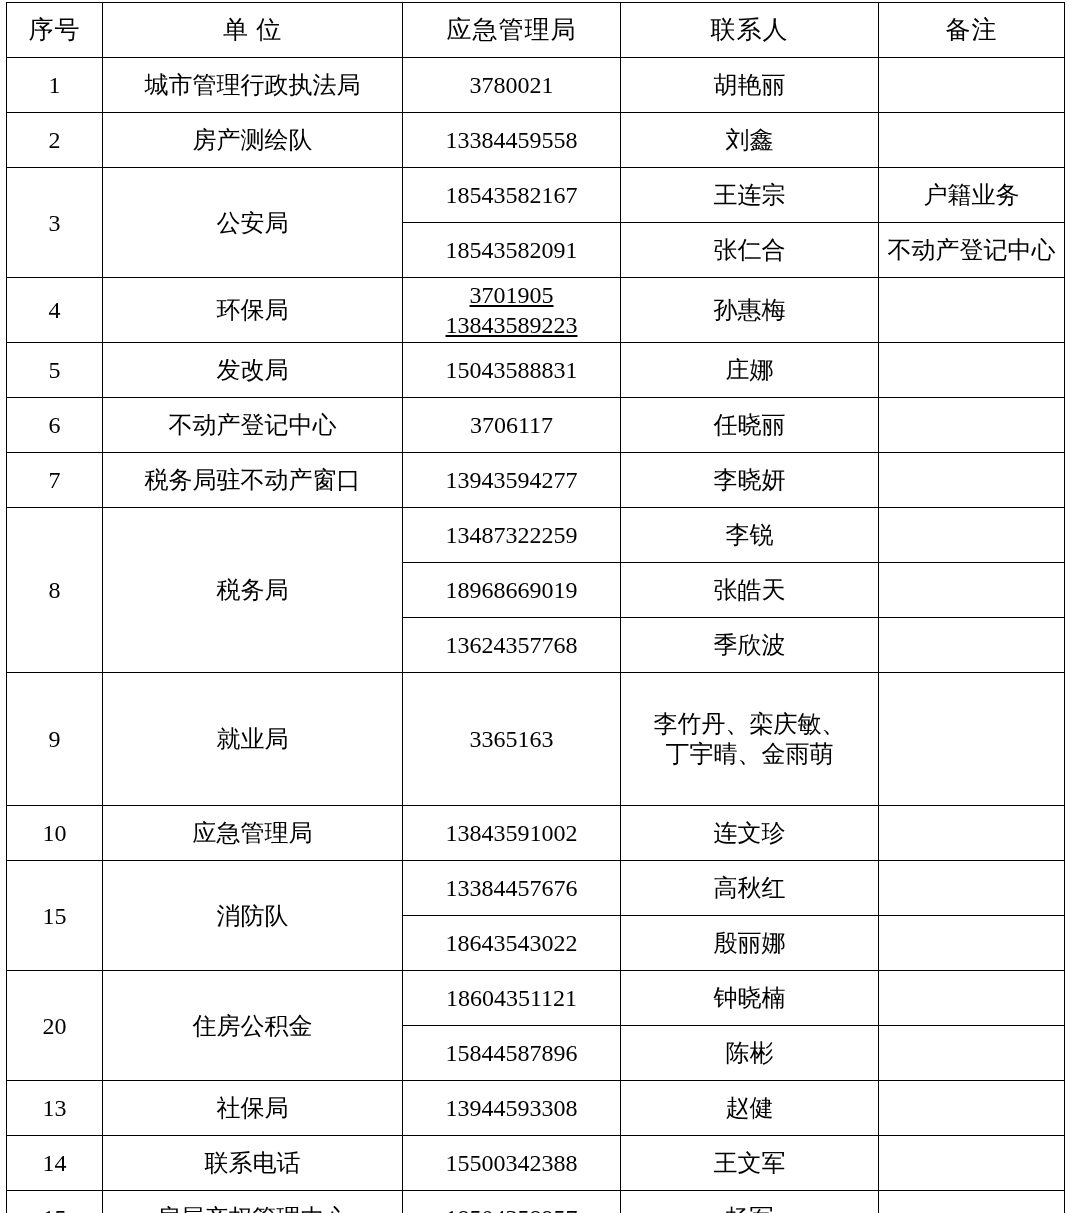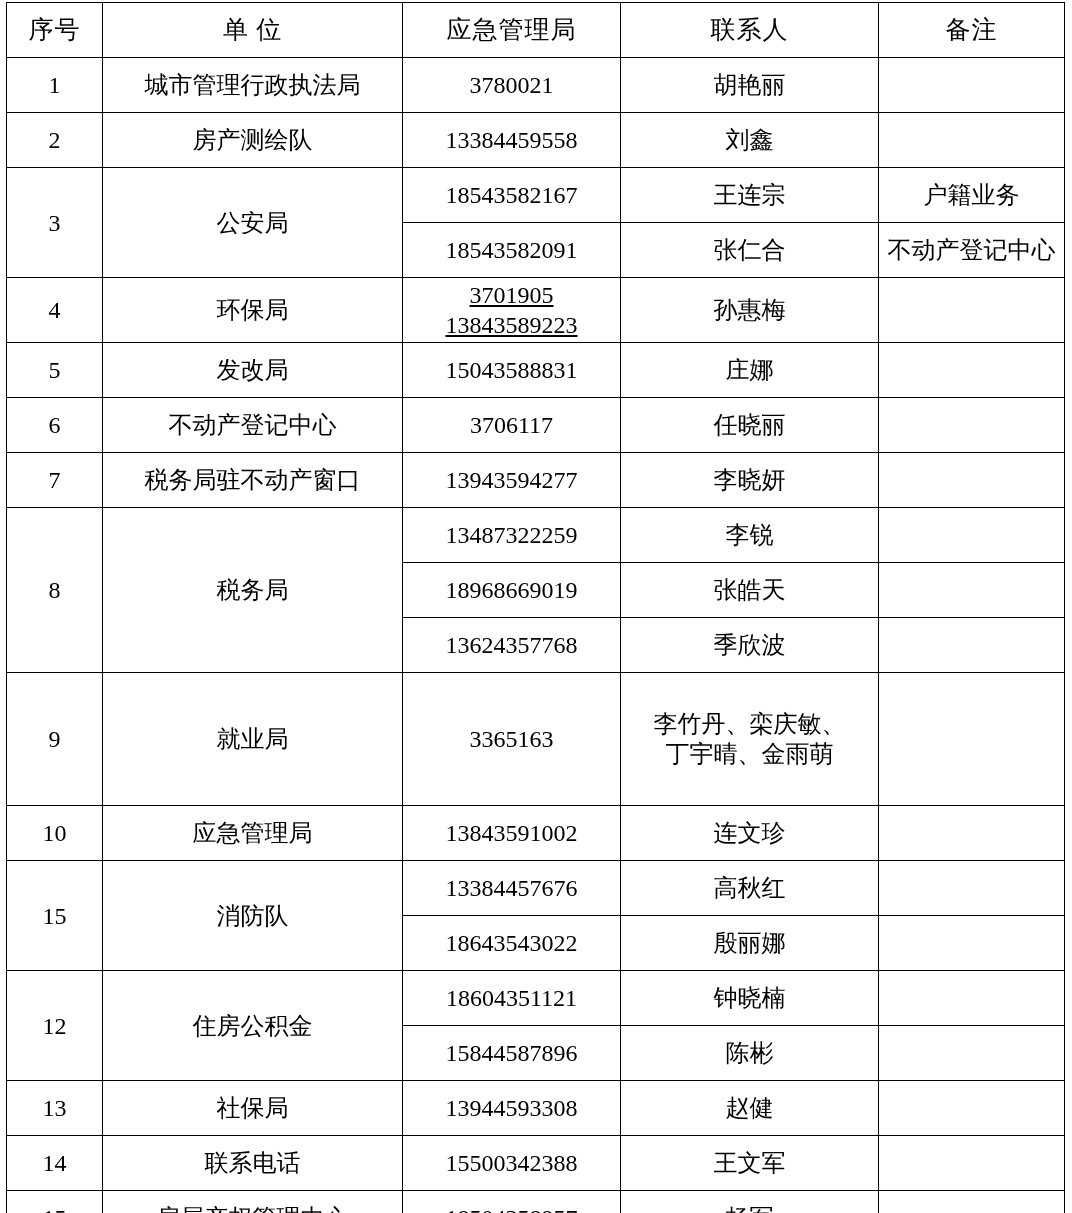--- a/index.html
+++ b/index.html
@@ -188,21 +188,21 @@
         <td class="person">高秋红</td>
         <td class="note"></td>
       </tr>
       <tr>
         <td class="phone">18643543022</td>
         <td class="person">殷丽娜</td>
         <td class="note"></td>
       </tr>
 
       <tr>
-        <td class="idx" rowspan="2">12</td>
+        <td class="idx" rowspan="2">20</td>
         <td class="unit" rowspan="2">住房公积金</td>
         <td class="phone">18604351121</td>
         <td class="person">钟晓楠</td>
         <td class="note"></td>
       </tr>
       <tr>
         <td class="phone">15844587896</td>
         <td class="person">陈彬</td>
         <td class="note"></td>
       </tr>

